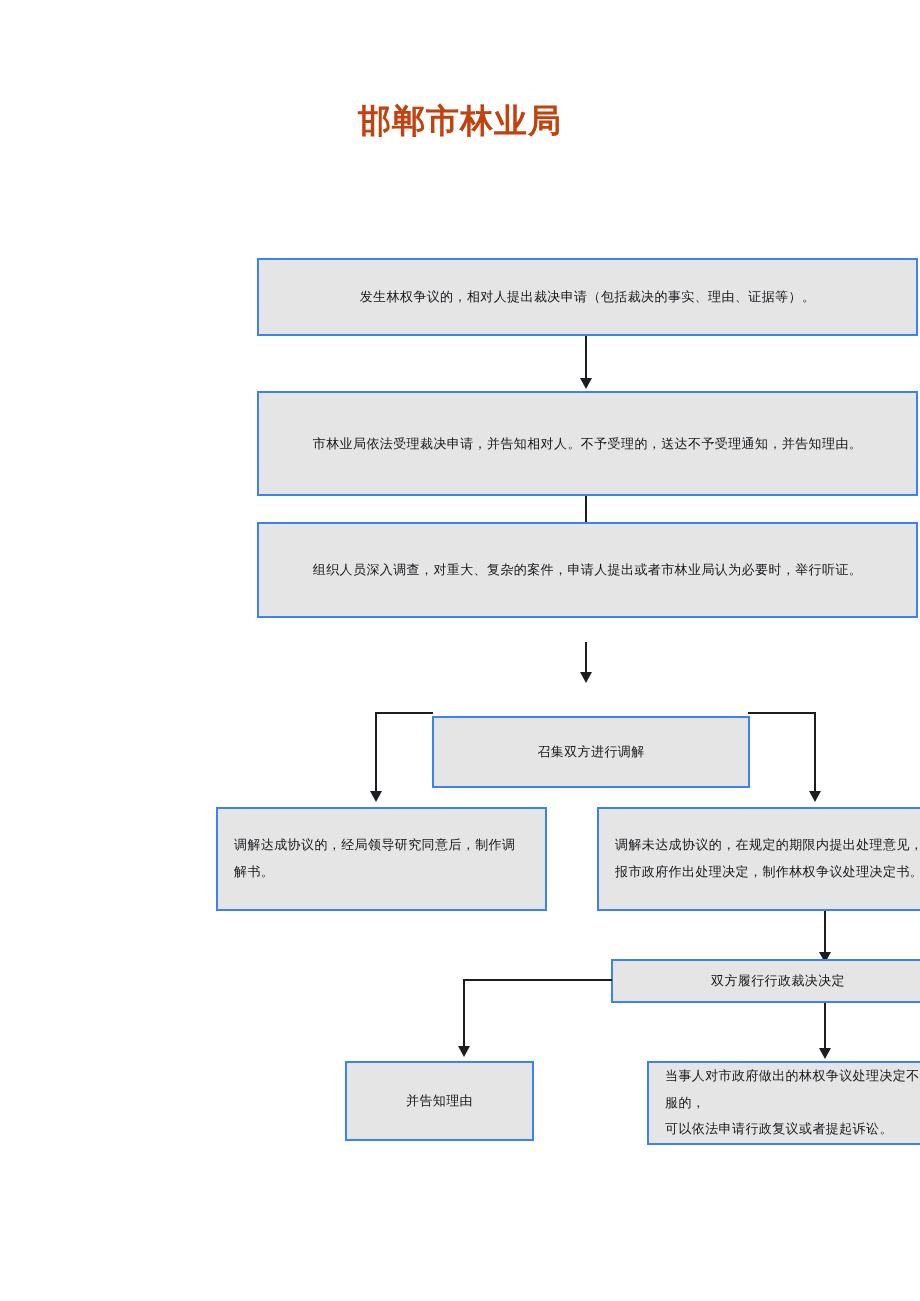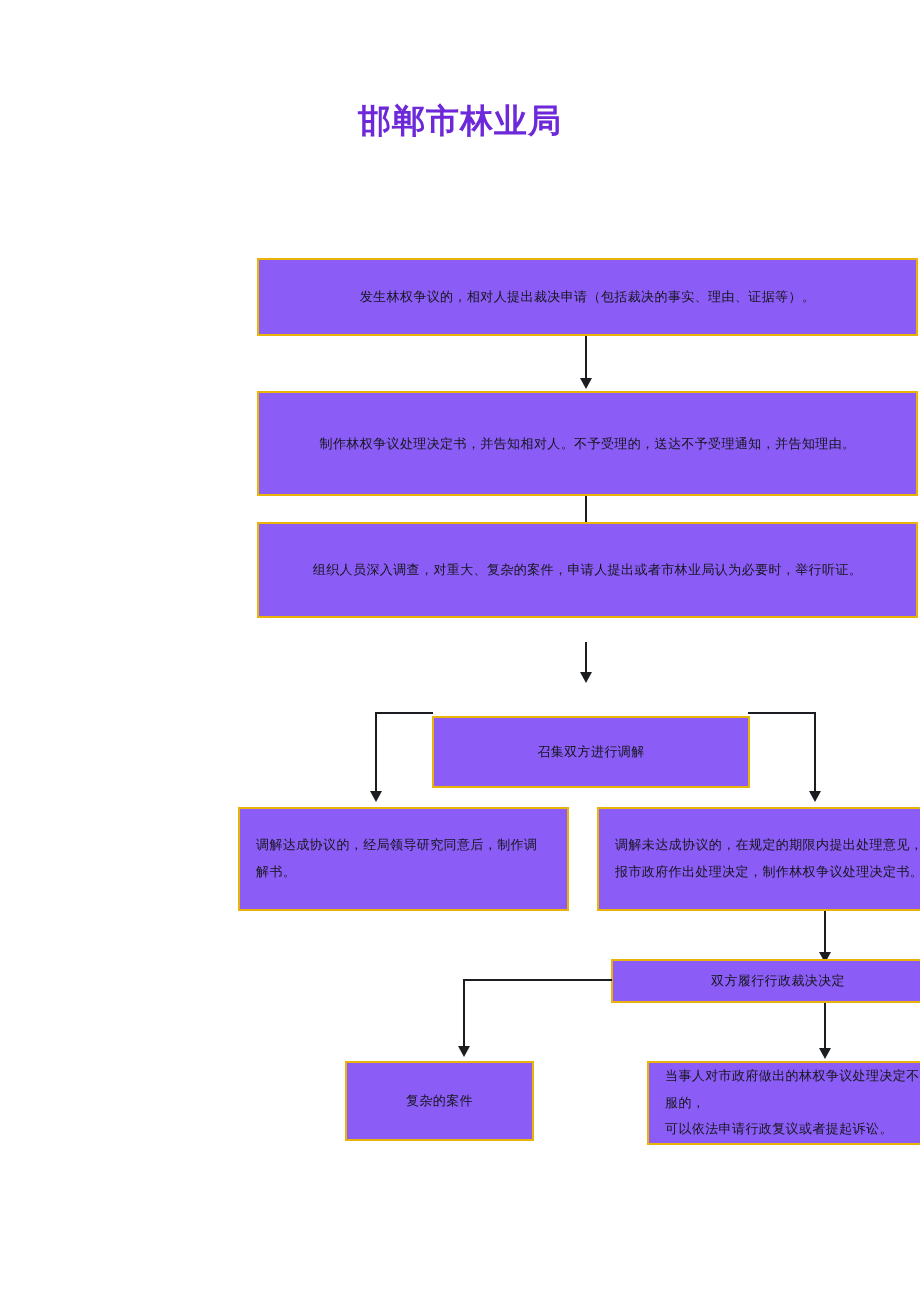--- a/index.html
+++ b/index.html
@@ -23,33 +23,33 @@
   .title-block {
     position: absolute;
     left: 0;
     top: 100px;
     width: 920px;
     text-align: center;
   }
   .title-line {
     font-family: "DejaVu Sans", "Liberation Sans", sans-serif;
     font-weight: bold;
-    color: #6d28d9;
+    color: #c2410c;
     line-height: 1.30;
     letter-spacing: 1px;
   }
   .title-line-1 { font-size: 33px; }
   .title-line-2 { font-size: 33px; margin-top: 10px; }
 
   
   .node {
     position: absolute;
     box-sizing: border-box;
-    border: 2px solid #eab308;
-    background: #8b5cf6;
+    border: 2px solid #3b82f6;
+    background: #e5e5e5;
   }
   .node-text {
     position: absolute;
     left: 0;
     right: 0;
     font-size: 13px;
     line-height: 2.05;
     color: #14161a;
     letter-spacing: 0.4px;
     white-space: pre-wrap;
@@ -95,21 +95,21 @@
   </div>
 
   <div class="node" style="left:257px; top:258px; width:661px; height:78px;">
     <div class="node-text centered">发生林权争议的，相对人提出裁决申请（包括裁决的事实、理由、证据等）。</div>
   </div>
 
   <div class="conn conn-v" style="left:585px; top:336px; height:44px;"></div>
   <div class="arrowhead" style="left:580px; top:378px;"></div>
 
   <div class="node" style="left:257px; top:391px; width:661px; height:105px;">
-    <div class="node-text centered">制作林权争议处理决定书，并告知相对人。不予受理的，送达不予受理通知，并告知理由。</div>
+    <div class="node-text centered">市林业局依法受理裁决申请，并告知相对人。不予受理的，送达不予受理通知，并告知理由。</div>
   </div>
 
   <div class="conn conn-v" style="left:585px; top:496px; height:44px;"></div>
   <div class="arrowhead" style="left:580px; top:538px;"></div>
 
   <div class="node" style="left:257px; top:522px; width:661px; height:96px;">
     <div class="node-text centered">组织人员深入调查，对重大、复杂的案件，申请人提出或者市林业局认为必要时，举行听证。</div>
   </div>
 
   <div class="conn conn-v" style="left:585px; top:642px; height:34px;"></div>
@@ -120,21 +120,21 @@
   </div>
 
   <div class="conn conn-h" style="left:375px; top:712px; width:58px;"></div>
   <div class="conn conn-v" style="left:375px; top:712px; height:82px;"></div>
   <div class="arrowhead" style="left:370px; top:791px;"></div>
 
   <div class="conn conn-h" style="left:748px; top:712px; width:68px;"></div>
   <div class="conn conn-v" style="left:814px; top:712px; height:82px;"></div>
   <div class="arrowhead" style="left:809px; top:791px;"></div>
 
-  <div class="node" style="left:216px; top:807px; width:331px; height:104px;margin-left:22px;">
+  <div class="node" style="left:216px; top:807px; width:331px; height:104px;">
     <div class="node-text mid-left">调解达成协议的，经局领导研究同意后，制作调
 解书。</div>
   </div>
 
   <div class="node" style="left:597px; top:807px; width:348px; height:104px;">
     <div class="node-text mid-left">调解未达成协议的，在规定的期限内提出处理意见，
 报市政府作出处理决定，制作林权争议处理决定书。</div>
   </div>
 
   <div class="conn conn-v" style="left:824px; top:911px; height:44px;"></div>
@@ -145,21 +145,21 @@
   </div>
 
   <div class="conn conn-h" style="left:463px; top:979px; width:149px;"></div>
   <div class="conn conn-v" style="left:463px; top:979px; height:70px;"></div>
   <div class="arrowhead" style="left:458px; top:1046px;"></div>
 
   <div class="conn conn-v" style="left:824px; top:1003px; height:48px;"></div>
   <div class="arrowhead" style="left:819px; top:1048px;"></div>
 
   <div class="node" style="left:345px; top:1061px; width:189px; height:80px;">
-    <div class="node-text centered">复杂的案件</div>
+    <div class="node-text centered">并告知理由</div>
   </div>
 
   <div class="node" style="left:647px; top:1061px; width:298px; height:84px;">
     <div class="node-text mid-left">当事人对市政府做出的林权争议处理决定不服的，
 可以依法申请行政复议或者提起诉讼。</div>
   </div>
 
 </div>
 
 </body></html>

